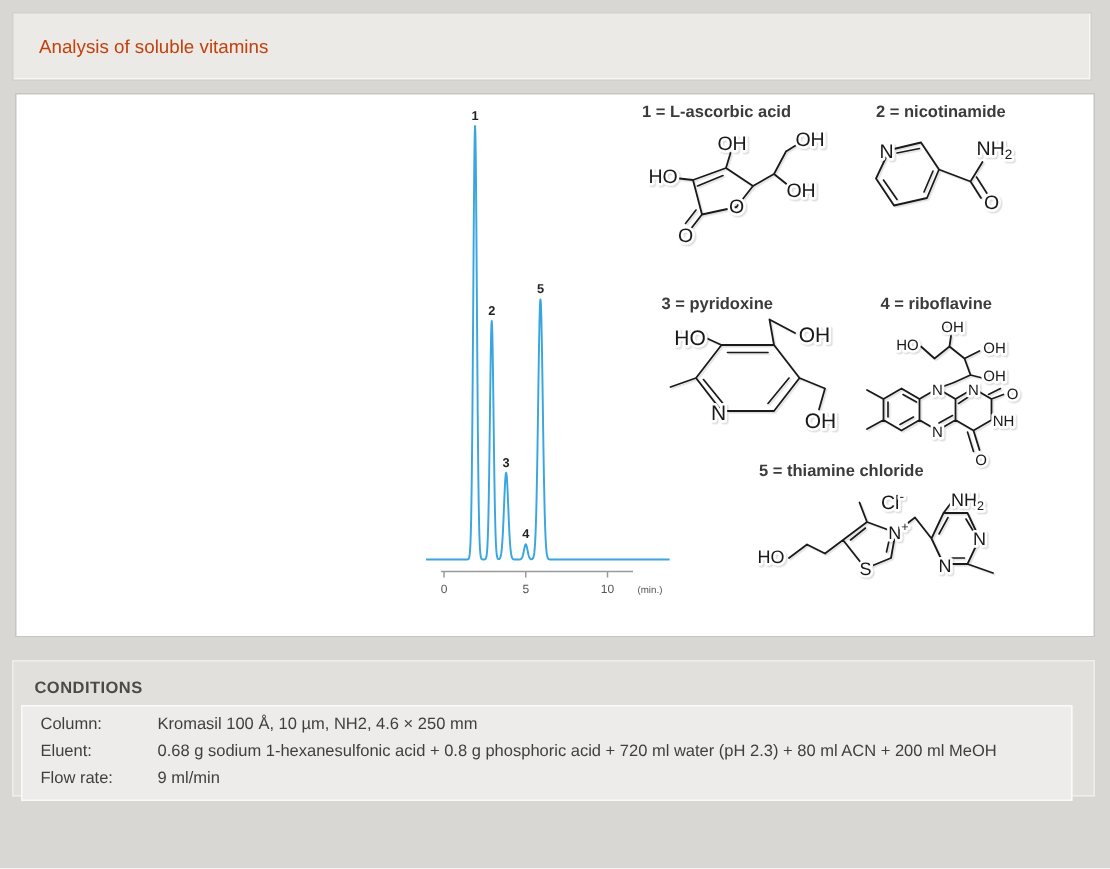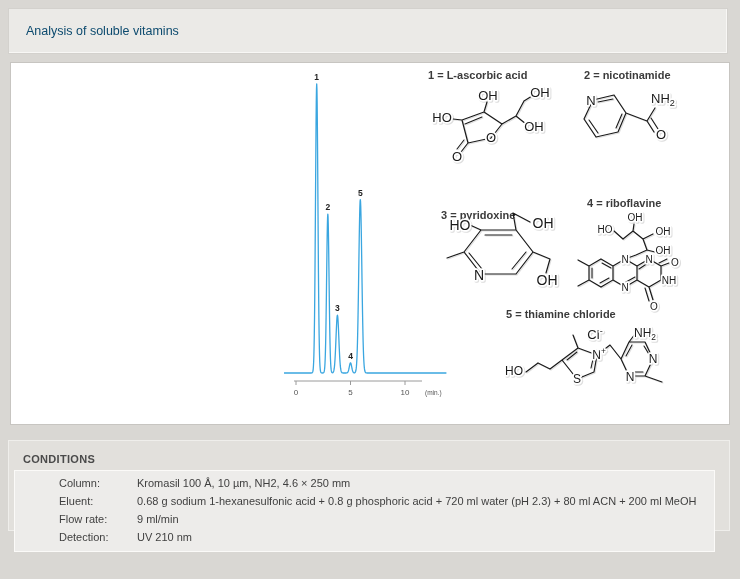--- a/index.html
+++ b/index.html
@@ -1,37 +1,37 @@
 <!DOCTYPE html>
 <html><head>
 <meta charset="utf-8">
 <style>
   html,body{margin:0;padding:0;}
   .page{position:relative;width:740px;height:579px;background:#d9d7d3;overflow:hidden;
         font-family:"Liberation Sans",sans-serif;color:#3f3f3f;}
   .titlebar{position:absolute;left:8px;top:8px;width:720px;height:46px;background:#ebeae7;
         border:1px solid #d3d1cd;box-shadow:inset -1px -1px 0 #f8f7f5;box-sizing:border-box;
-        display:flex;align-items:center;padding-left:17px;font-size:12.5px;color:#0c4a6e;}
+        display:flex;align-items:center;padding-left:17px;font-size:12.5px;color:#c2410c;}
   .main-panel{position:absolute;left:10px;top:62px;width:720px;height:363px;background:#ffffff;
         border:1px solid #c7c5c1;box-sizing:border-box;}
   .chrom{position:absolute;left:268px;top:6px;}
   .compound-label{position:absolute;font-size:11px;color:#3b3b3b;white-space:nowrap;font-weight:bold;}
   .structure{position:absolute;filter:drop-shadow(1.5px 1.5px 0 rgba(0,0,0,0.13));}
   .bond{stroke:#1a1a1a;stroke-width:1.2;fill:none;stroke-linecap:round;}
   .bond2{stroke:#1a1a1a;stroke-width:1.1;fill:none;stroke-linecap:round;}
   .atom{fill:#1a1a1a;font-family:"Liberation Sans",sans-serif;
         paint-order:stroke;stroke:#ffffff;stroke-width:3.5px;stroke-linejoin:round;}
   .conditions{position:absolute;left:8px;top:440px;width:722px;height:91px;background:#e2e0dc;
         border:1px solid #efeeeb;box-sizing:border-box;}
   .cond-heading{position:absolute;left:14px;top:12px;font-size:11px;font-weight:bold;
         color:#4a4a4a;letter-spacing:0.3px;}
   .cond-table{position:absolute;left:5px;top:29px;width:701px;background:#edecea;
         border:1px solid #fbfaf8;box-sizing:border-box;padding:3px 8px 5px 8px;}
   .cond-row{display:flex;align-items:center;font-size:11px;line-height:16px;padding:1px 0;}
-  .cond-label{width:78px;flex:none;padding-left:4px;margin-left:32px;}
+  .cond-label{width:78px;flex:none;padding-left:4px;}
   .cond-value{flex:1;padding-right:6px;}
   text{font-family:"Liberation Sans",sans-serif;}
 </style>
 </head>
 <body>
 
 <div class="page">
 
   <div class="titlebar">
     <span>Analysis of soluble vitamins</span>
@@ -51,21 +51,21 @@
         <text x="146" y="326" font-size="6.5" fill="#555">(min.)</text>
         <text x="37.71" y="11" font-size="8.5" font-weight="bold" fill="#222" text-anchor="middle">1</text>
         <text x="48.828" y="141.04999999999998" font-size="8.5" font-weight="bold" fill="#222" text-anchor="middle">2</text>
         <text x="58.42" y="242.2" font-size="8.5" font-weight="bold" fill="#222" text-anchor="middle">3</text>
         <text x="71.5" y="289.885" font-size="8.5" font-weight="bold" fill="#222" text-anchor="middle">4</text>
         <text x="81.31" y="126.6" font-size="8.5" font-weight="bold" fill="#222" text-anchor="middle">5</text>
       </svg>
 
     <div class="compound-label" style="left:417px;top:6px;">1 = L-ascorbic acid</div>
     <div class="compound-label" style="left:573px;top:6px;">2 = nicotinamide</div>
-    <div class="compound-label" style="left:430px;top:146px;">3 = pyridoxine</div>
+    <div class="compound-label" style="left:430px;top:134px;">3 = pyridoxine</div>
     <div class="compound-label" style="left:576px;top:134px;">4 = riboflavine</div>
     <div class="compound-label" style="left:495px;top:245px;">5 = thiamine chloride</div>
 
     <svg class="structure" style="left:415px;top:20px;" width="145" height="95" viewBox="425 82 145 95">
       <path class="bond" d="
         M461,119 L483,111 M483,111 L501,123 M501,123 L490,137 M490,137 L467,142 M467,142 L461,119
         M467,142 L460,151 M461,119 L452,118 M483,111 L486,101
         M501,123 L515,115 M515,115 L525,123 M515,115 L523,100 M523,100 L531,95"></path>
       <path class="bond2" d="
         M464,123 L481,116 M463,139 L456,148"></path>
@@ -157,20 +157,16 @@
         <div class="cond-value">Kromasil 100 Å, 10 µm, NH2, 4.6 × 250 mm</div>
       </div>
       <div class="cond-row">
         <div class="cond-label">Eluent:</div>
         <div class="cond-value">0.68 g sodium 1-hexanesulfonic acid + 0.8 g phosphoric acid + 720 ml water (pH 2.3) + 80 ml ACN + 200 ml MeOH</div>
       </div>
       <div class="cond-row">
         <div class="cond-label">Flow rate:</div>
         <div class="cond-value">9 ml/min</div>
       </div>
-      <div class="cond-row">
-        <div class="cond-label">Detection:</div>
-        <div class="cond-value">UV 210 nm</div>
-      </div>
     </div>
   </div>
 
 </div>
 
 </body></html>

